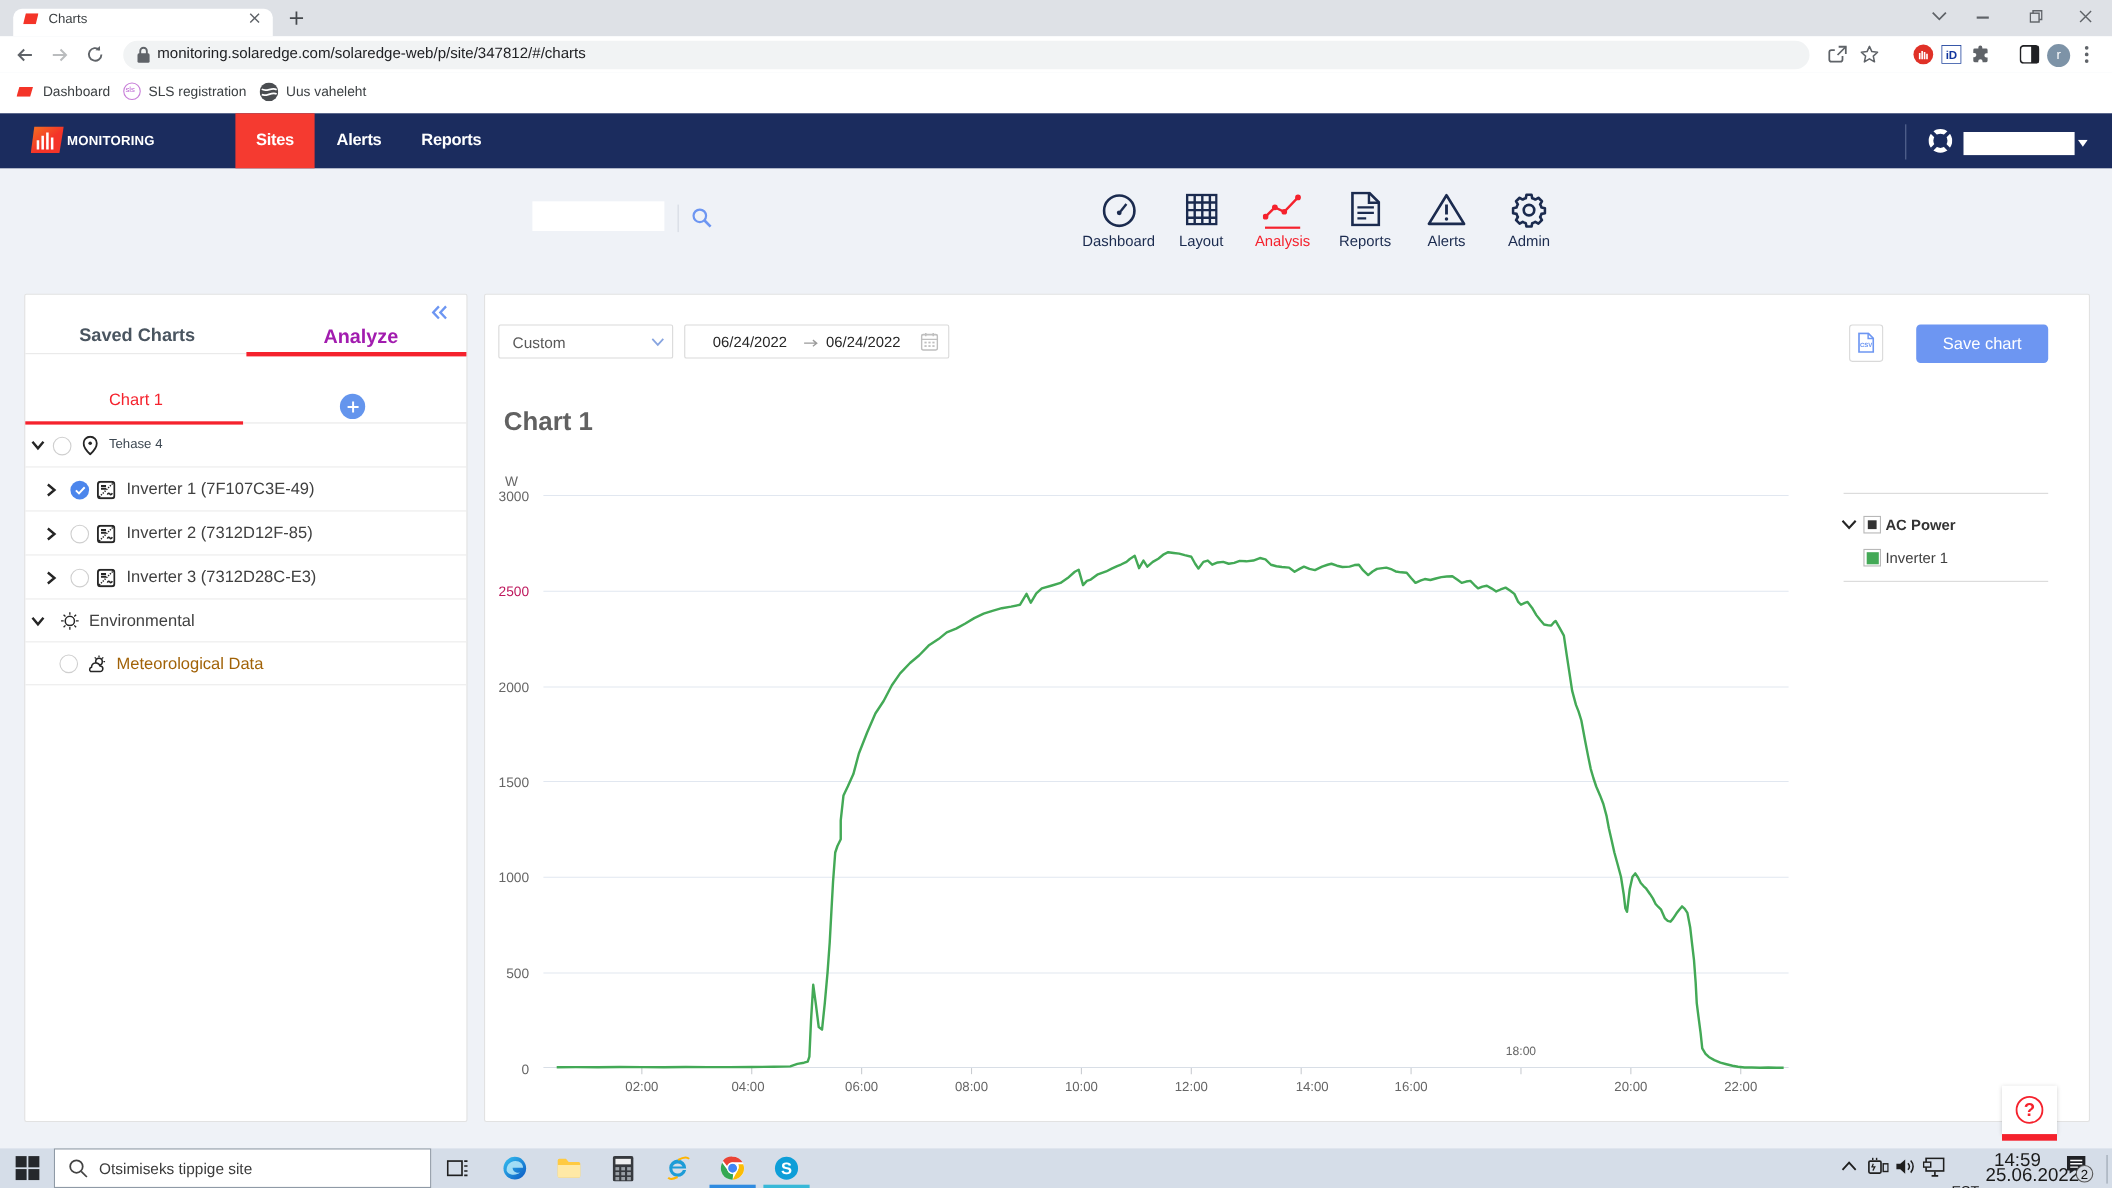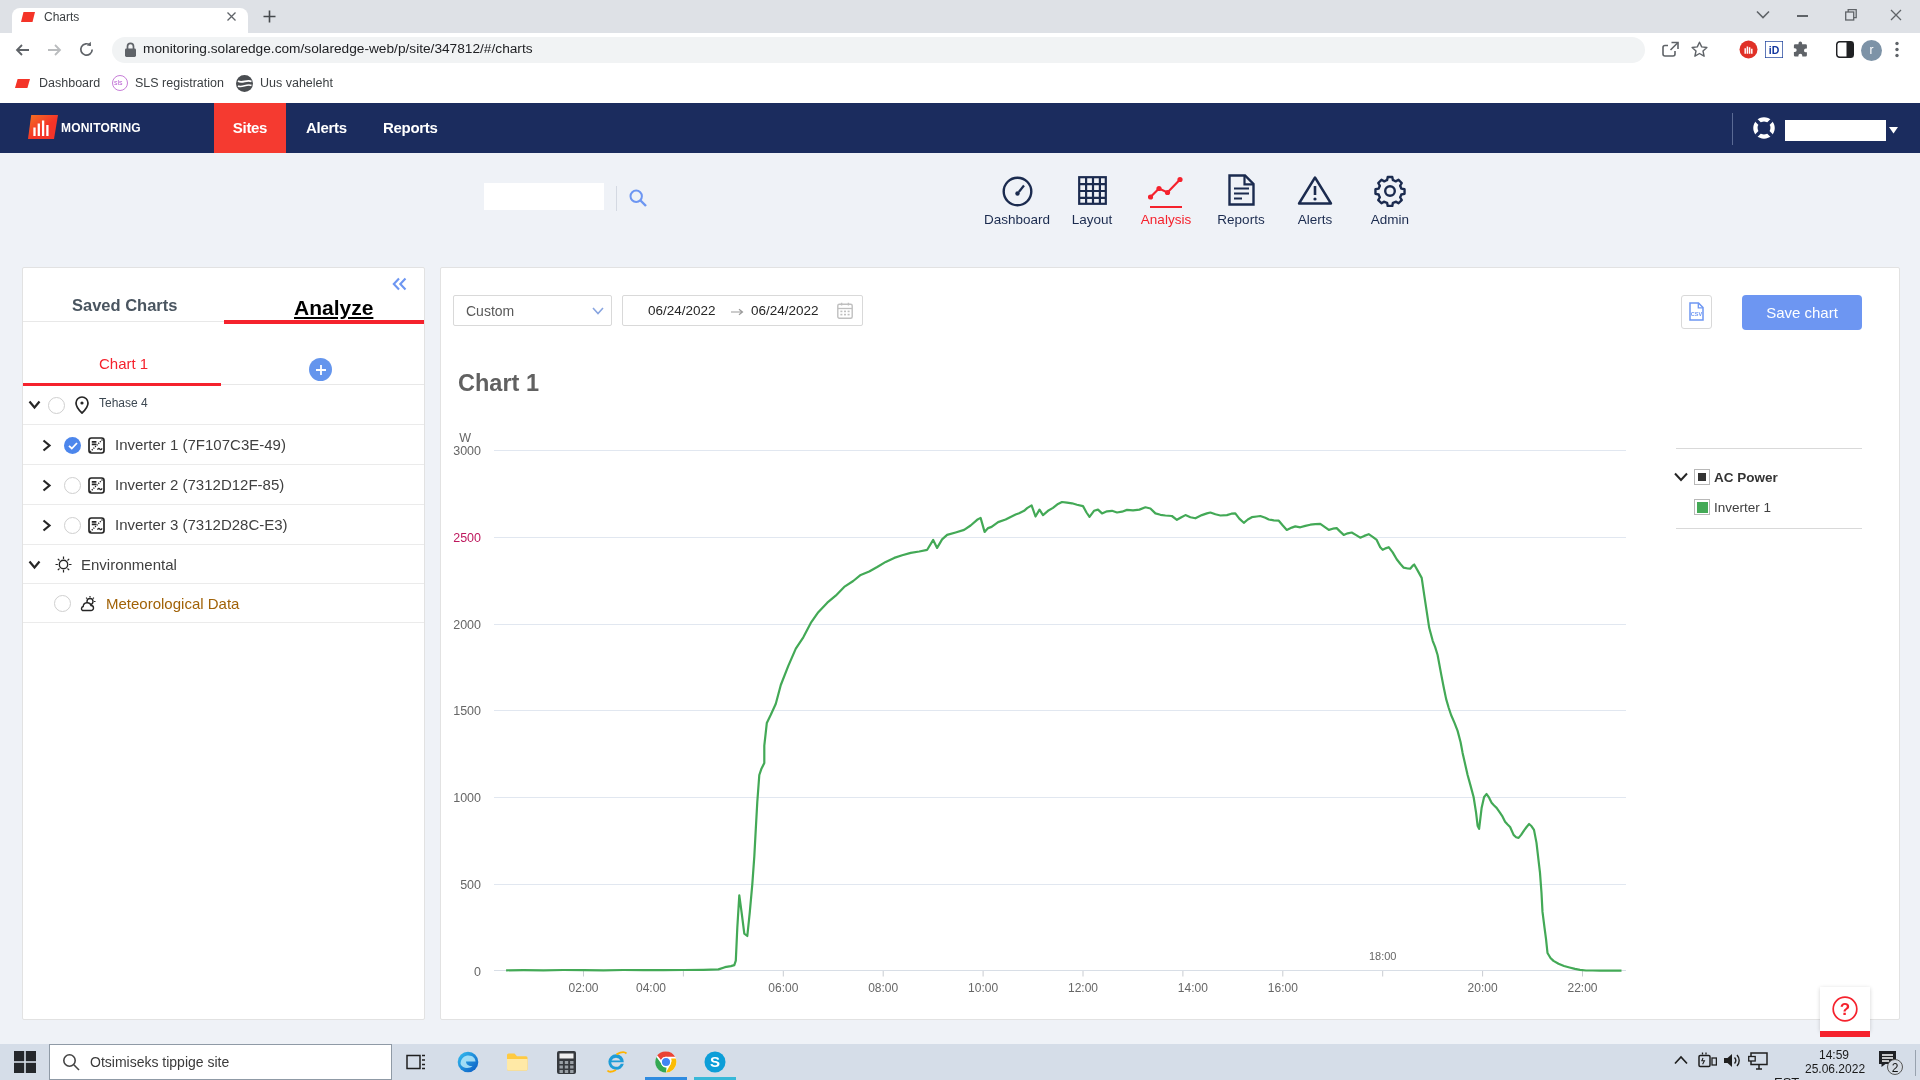--- a/index.html
+++ b/index.html
@@ -179,21 +179,21 @@
   <path fill="none" stroke="#1b2b4f" stroke-width="1.8" stroke-linejoin="round" d="M10.3 1.5 h3.4 l0.5 2.4 a8 8 0 0 1 2.1 0.9 l2.1-1.2 2.4 2.4-1.2 2.1 a8 8 0 0 1 0.9 2.1 l2.4 0.5 v3.4 l-2.4 0.5 a8 8 0 0 1-0.9 2.1 l1.2 2.1-2.4 2.4-2.1-1.2 a8 8 0 0 1-2.1 0.9 l-0.5 2.4 h-3.4 l-0.5-2.4 a8 8 0 0 1-2.1-0.9 l-2.1 1.2-2.4-2.4 1.2-2.1 a8 8 0 0 1-0.9-2.1 l-2.4-0.5 v-3.4 l2.4-0.5 a8 8 0 0 1 0.9-2.1 L3.2 6 5.6 3.6 7.7 4.8 a8 8 0 0 1 2.1-0.9 Z"></path>
   <circle cx="12" cy="12" r="3.6" fill="none" stroke="#1b2b4f" stroke-width="1.8"></circle>
 </svg>
 <div class="abs" style="left:1330px;top:212px;width:120px;text-align:center;font-size:13.5px;color:#1b2b4f;">Admin</div>
 
 <div class="abs" style="left:22px;top:267px;width:403px;height:753px;background:#fff;border:1px solid #e2e2e2;border-radius:2px;"></div>
 <svg class="abs" style="left:392px;top:277px;" width="15" height="14" viewBox="0 0 15 14">
     <path d="M7 1.5 L1.8 7 L7 12.5 M13.5 1.5 L8.3 7 L13.5 12.5" stroke="#6d96f2" stroke-width="2.1" fill="none"></path>
   </svg>
 <div class="abs" style="left:72px;top:296px;font-size:16.5px;font-weight:bold;color:#4a5560;">Saved Charts</div>
-<div class="abs" style="left:294px;top:296px;font-size:21px;font-weight:bold;color:#000000;text-decoration:underline;">Analyze</div>
+<div class="abs" style="left:294px;top:296px;font-size:18px;font-weight:bold;color:#a21caf;">Analyze</div>
 <div class="abs" style="left:23px;top:321px;width:201px;height:1px;background:#e8e8e8;"></div>
 <div class="abs" style="left:224px;top:320px;width:200px;height:3.5px;background:#f5222d;"></div>
 <div class="abs" style="left:99px;top:355px;font-size:15px;color:#f5222d;">Chart 1</div>
 <div class="abs" style="left:23px;top:382.5px;width:198px;height:3.5px;background:#f5222d;"></div>
 <div class="abs" style="left:221px;top:384px;width:203px;height:1px;background:#e8e8e8;"></div>
 <div class="abs" style="left:309px;top:358px;width:23px;height:23px;border-radius:50%;background:#6495ed;"></div>
 <svg class="abs" style="left:314.5px;top:363.5px;" width="12" height="12" viewBox="0 0 12 12">
     <path d="M6 1 V11 M1 6 H11" stroke="#fff" stroke-width="1.8"></path>
   </svg>
 
@@ -335,21 +335,21 @@
 <div class="abs" style="left:431px;top:431px;width:40px;text-align:right;font-size:12.5px;color:#666;">W</div>
 <div class="abs" style="left:441px;top:444.3px;width:40px;text-align:right;font-size:12.5px;color:#666;">3000</div>
 <div class="abs" style="left:441px;top:531px;width:40px;text-align:right;font-size:12.5px;color:#be185d;">2500</div>
 <div class="abs" style="left:441px;top:617.7px;width:40px;text-align:right;font-size:12.5px;color:#666;">2000</div>
 <div class="abs" style="left:441px;top:704.3px;width:40px;text-align:right;font-size:12.5px;color:#666;">1500</div>
 <div class="abs" style="left:441px;top:791px;width:40px;text-align:right;font-size:12.5px;color:#666;">1000</div>
 <div class="abs" style="left:441px;top:877.7px;width:40px;text-align:right;font-size:12.5px;color:#666;">500</div>
 <div class="abs" style="left:441px;top:964.5px;width:40px;text-align:right;font-size:12.5px;color:#666;">0</div>
 
 <div class="abs" style="left:558.5px;top:981px;width:50px;text-align:center;font-size:12px;color:#666;">02:00</div>
-<div class="abs" style="left:636px;top:981px;width:50px;text-align:left;font-size:12px;color:#666;">04:00</div>
+<div class="abs" style="left:655px;top:981px;width:50px;text-align:center;font-size:12px;color:#666;">04:00</div>
 <div class="abs" style="left:758.3px;top:981px;width:50px;text-align:center;font-size:12px;color:#666;">06:00</div>
 <div class="abs" style="left:858.2px;top:981px;width:50px;text-align:center;font-size:12px;color:#666;">08:00</div>
 <div class="abs" style="left:958.1px;top:981px;width:50px;text-align:center;font-size:12px;color:#666;">10:00</div>
 <div class="abs" style="left:1058px;top:981px;width:50px;text-align:center;font-size:12px;color:#666;">12:00</div>
 <div class="abs" style="left:1157.9px;top:981px;width:50px;text-align:right;font-size:12px;color:#666;">14:00</div>
 <div class="abs" style="left:1257.8000000000002px;top:981px;width:50px;text-align:center;font-size:12px;color:#666;">16:00</div>
 <div class="abs" style="left:1357.7px;top:950px;width:50px;text-align:center;font-size:11px;color:#666;">18:00</div>
 <div class="abs" style="left:1457.6px;top:981px;width:50px;text-align:center;font-size:12px;color:#666;">20:00</div>
 <div class="abs" style="left:1557.5px;top:981px;width:50px;text-align:center;font-size:12px;color:#666;">22:00</div>
 
@@ -457,19 +457,19 @@
 <svg class="abs" style="left:1723px;top:1052px;" width="19" height="17" viewBox="0 0 19 17">
     <path d="M1 6 h3.5 L9 2 v13 L4.5 11 H1 Z" fill="#1f1f1f"></path>
     <path d="M11.5 5.5 a4.5 4.5 0 0 1 0 6 M14 3 a8 8 0 0 1 0 11" fill="none" stroke="#1f1f1f" stroke-width="1.4"></path>
   </svg>
 <svg class="abs" style="left:1748px;top:1052px;" width="20" height="18" viewBox="0 0 20 18">
     <rect x="3" y="1" width="16" height="11.5" fill="none" stroke="#1f1f1f" stroke-width="1.5"></rect>
     <path d="M8 17 h6 M11 13 v4" stroke="#1f1f1f" stroke-width="1.5"></path>
     <rect x="0.7" y="4.5" width="6.5" height="4.5" fill="#d5dde8" stroke="#1f1f1f" stroke-width="1.3"></rect>
   </svg>
 <div class="abs" style="left:1774px;top:1055px;font-size:13px;color:#1a1a1a;margin-top:20px;">EST</div>
-<div class="abs" style="left:1805px;top:1048px;width:58px;text-align:center;font-size:12px;color:#1a1a1a;line-height:14px;">14:59<br>25.06.2022</div>
+<div class="abs" style="left:1805px;top:1048px;width:58px;text-align:center;font-size:17px;color:#1a1a1a;line-height:14px;">14:59<br>25.06.2022</div>
 <svg class="abs" style="left:1879px;top:1051px;" width="17" height="16" viewBox="0 0 17 16">
     <path d="M0 0 h17 v13 h-10.5 l-4 3 v-3 h-2.5 Z" fill="#1f2125"></path>
     <path d="M3 4 h11 M3 7 h11 M3 10 h7" stroke="#fff" stroke-width="1.3"></path>
   </svg>
 <div class="abs" style="left:1915px;top:1050px;width:1px;height:26px;background:#98a2ae;"></div>
 <div class="abs" style="left:1887px;top:1059px;width:16px;height:16px;border-radius:50%;background:#d4dae2;border:1px solid #555;font-size:12px;text-align:center;line-height:16px;color:#111;">2</div>
 
 </body></html>

